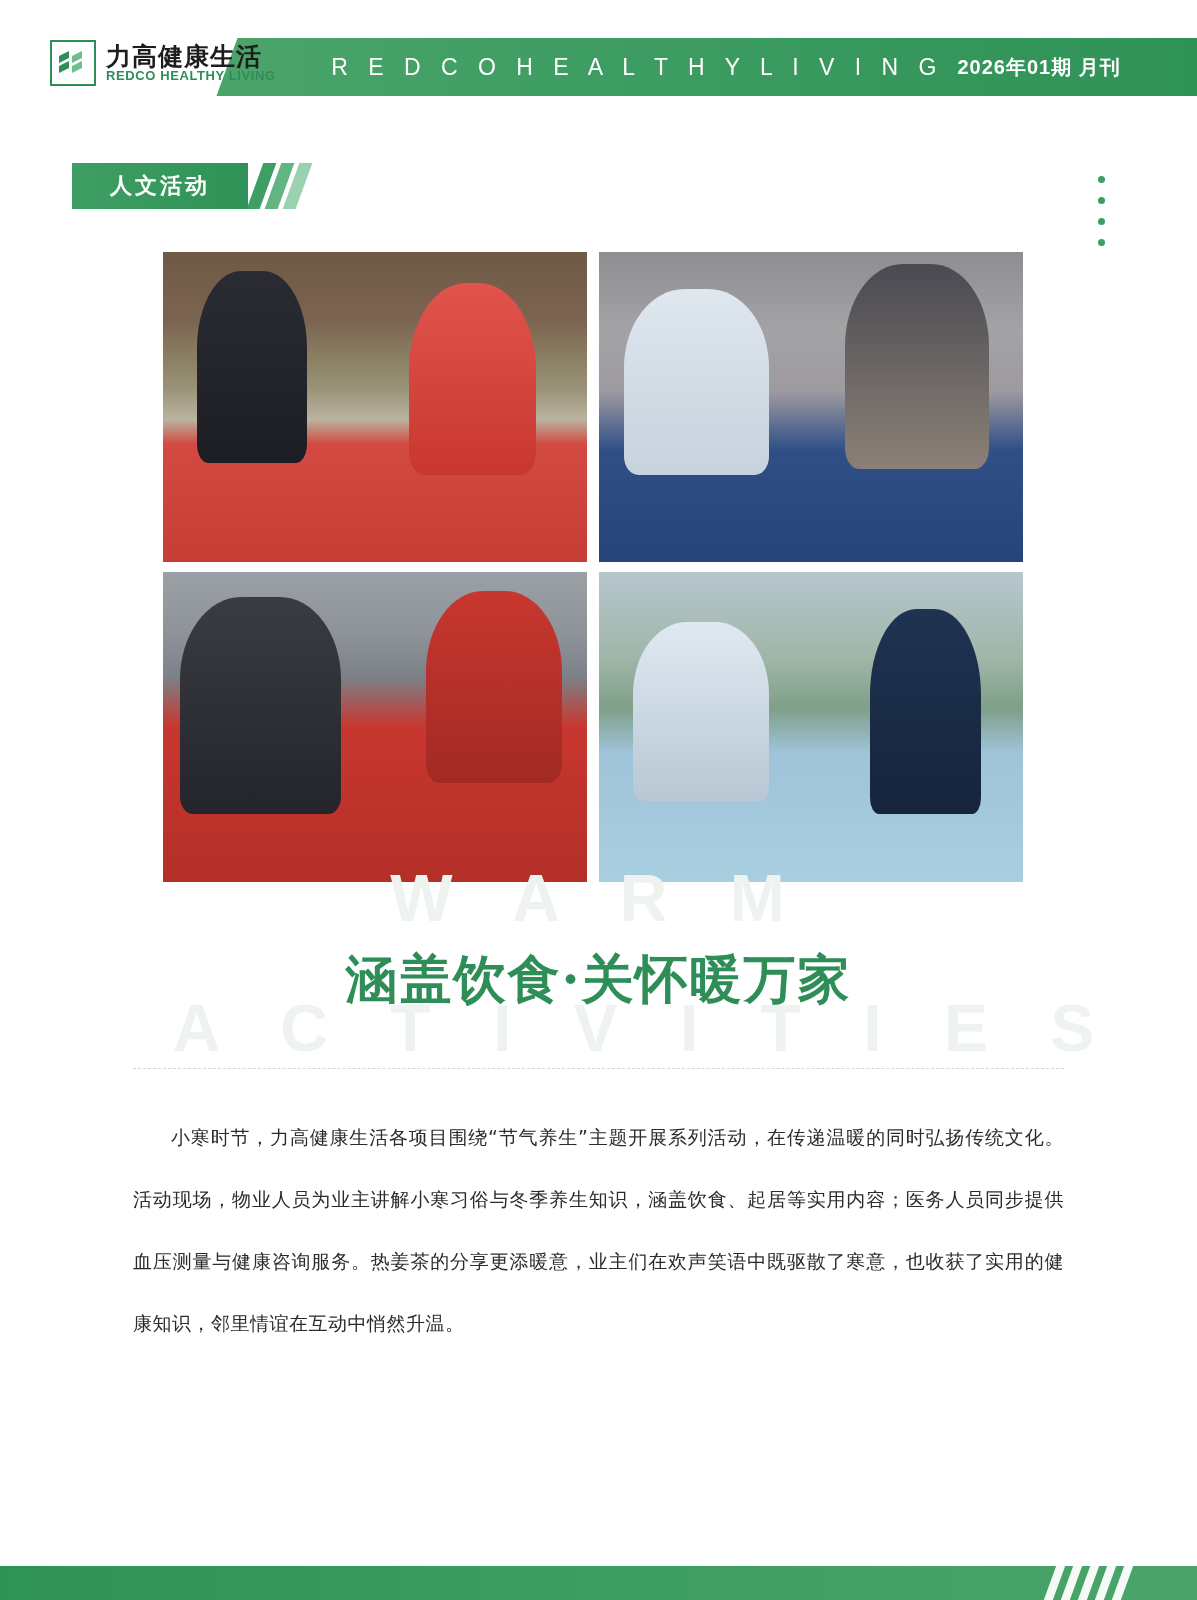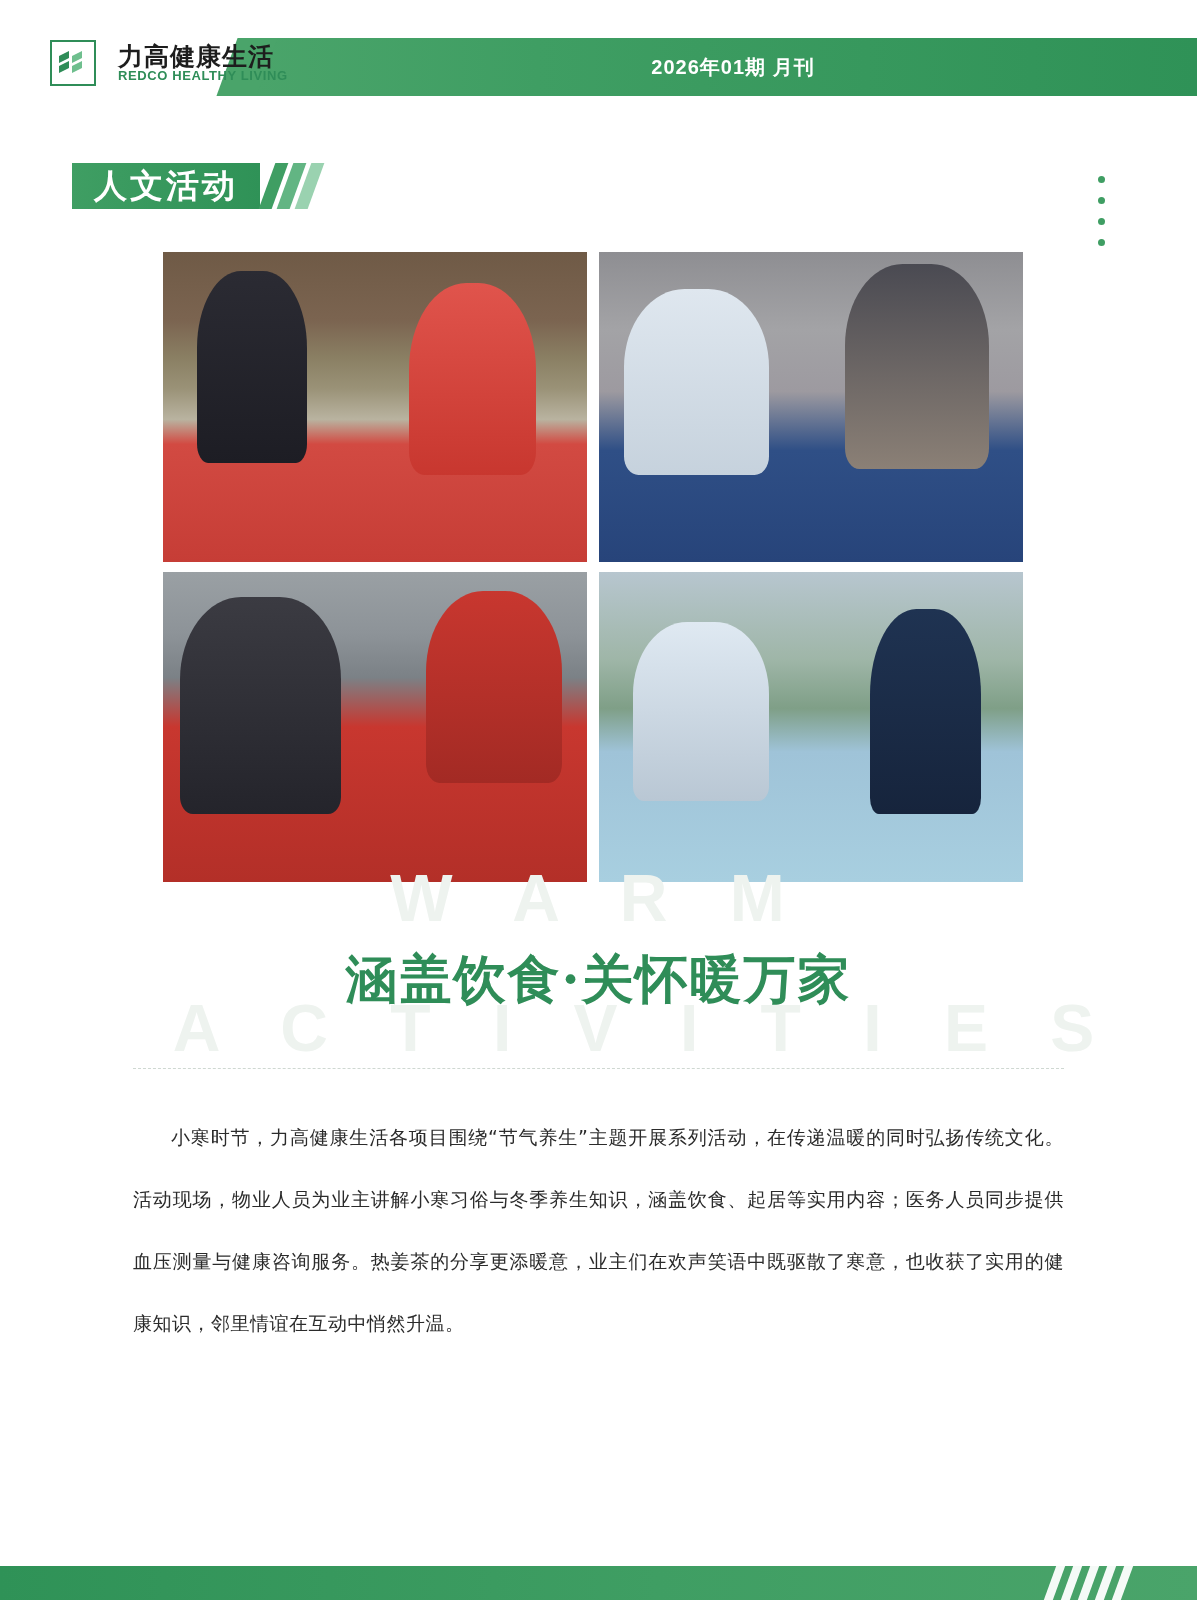--- a/index.html
+++ b/index.html
@@ -38,21 +38,21 @@
     letter-spacing: 5px;
     font-weight: 700;
     white-space: nowrap;
   }
   .header-title .en { letter-spacing: 7px; font-weight: 500; font-size: 23px; }
   .header-title .cn { margin-left: 14px; letter-spacing: 1px; font-size: 20px; font-weight: 700;}
 
   .logo {
     position: absolute;
     left: 50px; top: 2px;
-    display: flex; align-items: center; gap: 22px;
+    display: flex; align-items: center; gap: 10px;
   }
   .logo-mark {
     width: 46px; height: 46px;
     border: 2px solid #2f8d58;
     display: flex; align-items: center; justify-content: center;
     background: #ffffff;
   }
   .logo-text { line-height: 1.05; }
   .logo-cn {
     font-size: 25px; font-weight: 700; color: #1d1d1d; letter-spacing: 1px;
@@ -63,24 +63,24 @@
 
   
   .section-tag-wrap {
     position: absolute;
     left: 72px; top: 163px;
     display: flex; align-items: stretch; height: 46px;
   }
   .section-tag {
     background: linear-gradient(90deg,#3f9e63,#2f9257);
     color: #fff;
-    font-size: 33px;
+    font-size: 22px;
     font-weight: 700;
     letter-spacing: 3px;
-    padding: 0 22px;
+    padding: 0 38px;
     display: flex; align-items: center;
   }
   .tag-slashes { display: flex; margin-left: 2px; }
   .tag-slashes i {
     display: block; width: 13px; height: 46px;
     background: #3f9e63;
     transform: skewX(-20deg);
     margin-left: 5px;
   }
   .tag-slashes i.l2 { background:#62b583; }
@@ -225,20 +225,21 @@
     display: block; width: 9px; height: 34px; background: #ffffff;
     transform: skewX(-20deg); margin-left: 8px; opacity: .95;
   }
 </style>
 </head>
 <body>
 
 <div class="header">
   <div class="header-band">
     <div class="header-title">
+      <span class="en">R E D C O   H E A L T H Y   L I V I N G</span>
       <span class="cn">2026年01期 月刊</span>
     </div>
   </div>
 
   <div class="logo">
     <div class="logo-mark">
       <svg width="34" height="30" viewBox="0 0 34 30" aria-hidden="true">
         <path d="M3 8 L13 3 L13 10 L3 15 Z" fill="#2f8d58"></path>
         <path d="M3 18 L13 13 L13 20 L3 25 Z" fill="#2f8d58"></path>
         <path d="M16 5 L26 0 L26 7 L16 12 Z" fill="#6fbf8e" transform="translate(0,3)"></path>

